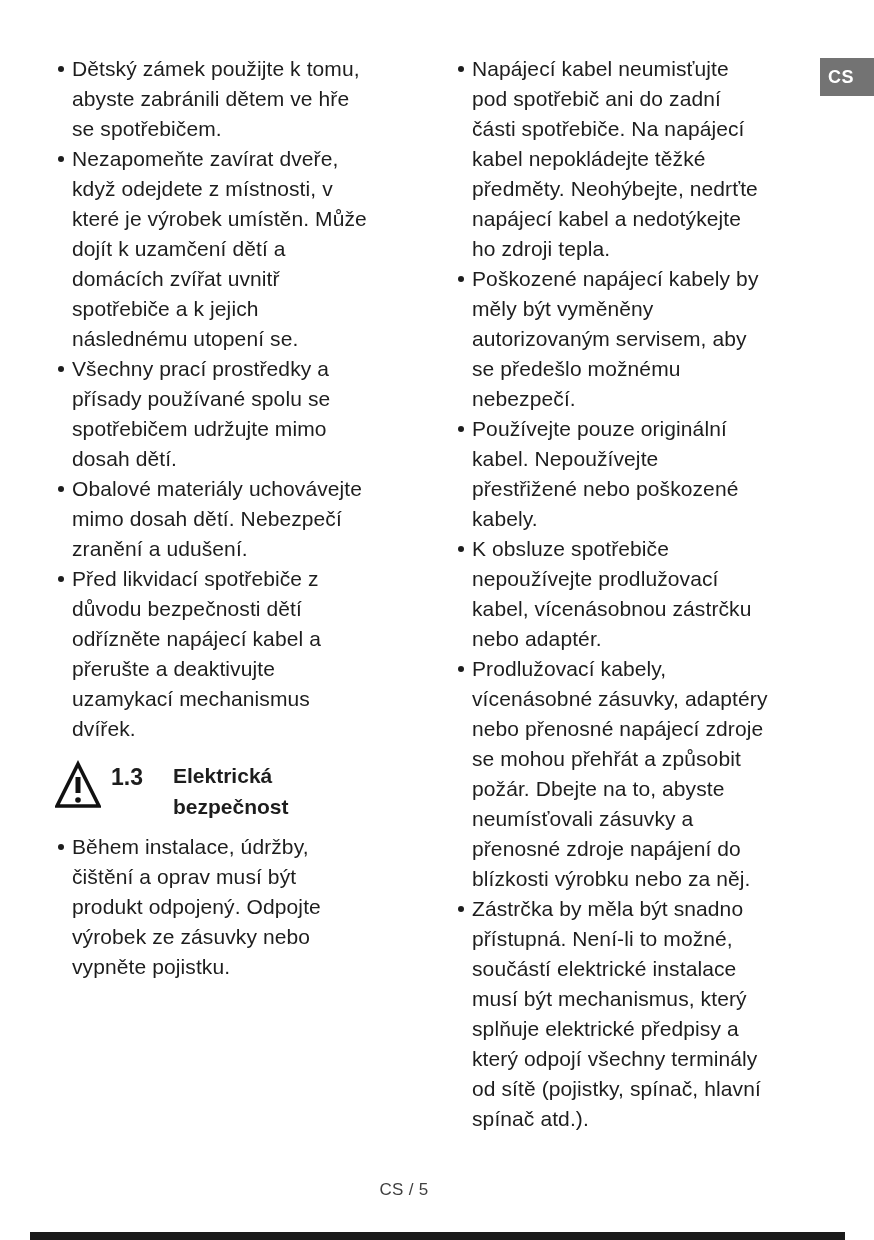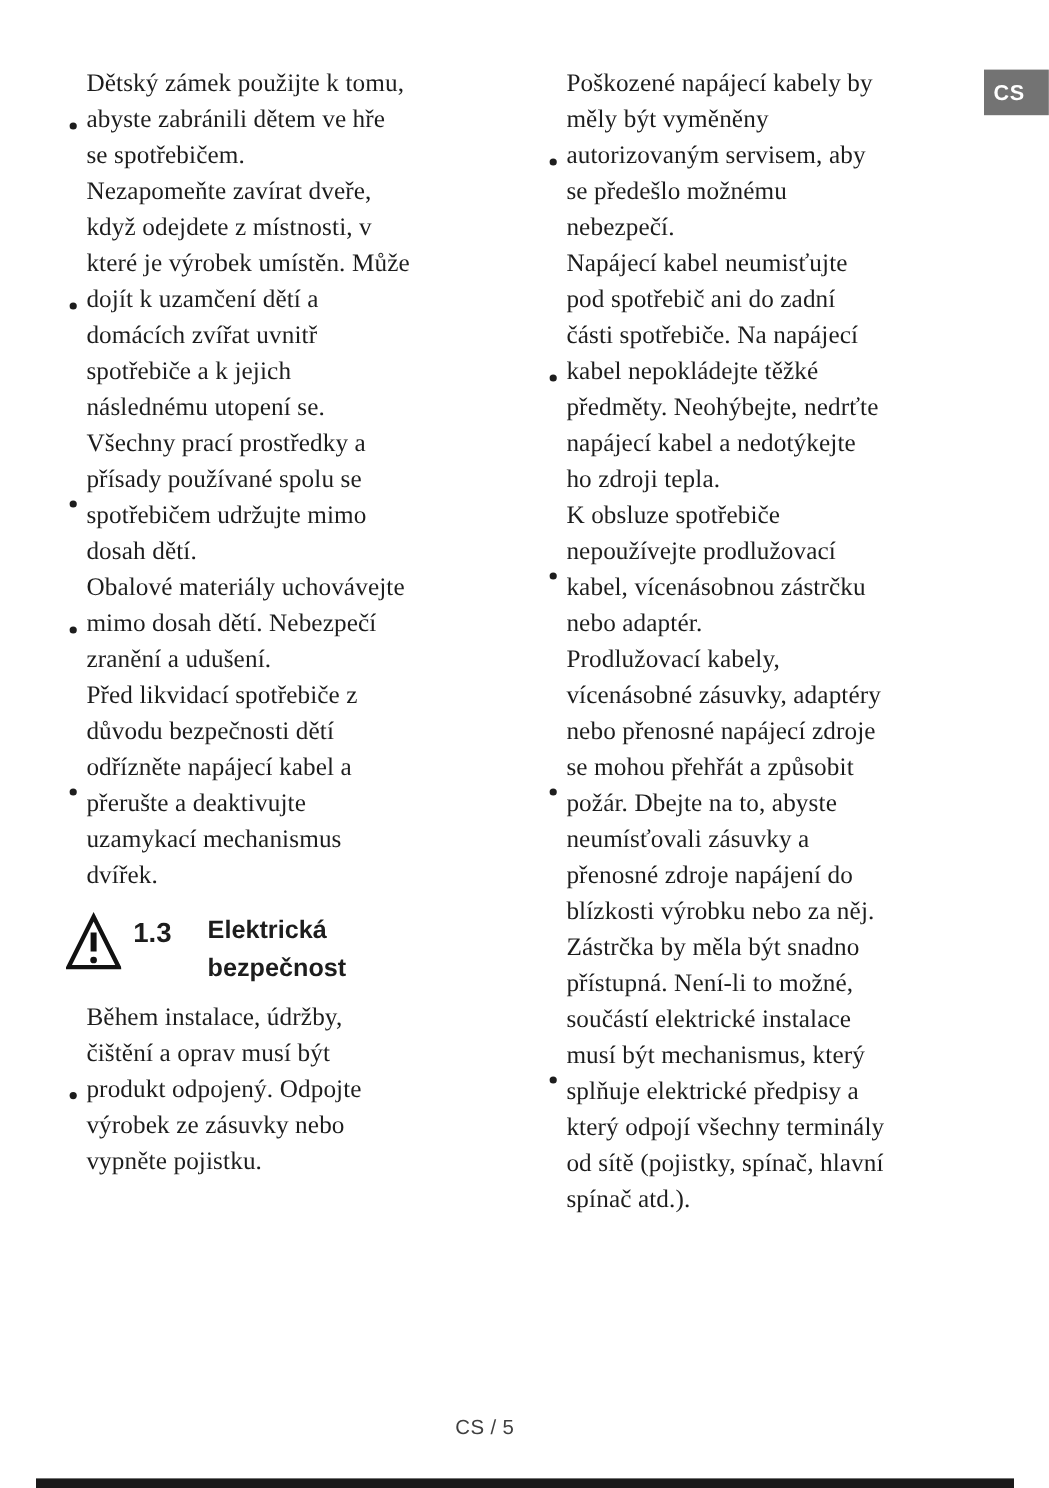--- a/index.html
+++ b/index.html
@@ -27,22 +27,21 @@
   }
 
   
   .col { position: absolute; top: 54px; width: 376px; }
   .col-left  { left: 55px; }
   .col-right { left: 455px; }
 
   ul.bullets { list-style: none; }
   li.bullet-item {
     display: flex;
-    align-items: center;
-    font-family: Liberation Serif, serif;
+    align-items: flex-start;
   }
   .bullet-dot {
     flex: 0 0 auto;
     width: 6px; height: 6px;
     border-radius: 50%;
     background: #1d1d1d;
     margin: 12px 8px 0 3px;
   }
   .bullet-text {
     flex: 1 1 auto;
@@ -162,35 +161,42 @@
 vypněte pojistku.</span>
       </li>
       </ul>
 
   </div>
 
   <div class="col col-right">
     <ul class="bullets">
         <li class="bullet-item">
         <span class="bullet-dot"></span>
-        <span class="bullet-text">Poškozené napájecí kabely by
-měly být vyměněny
-autorizovaným servisem, aby
-se předešlo možnému
-nebezpečí.</span>
-      </li>
-        <li class="bullet-item">
-        <span class="bullet-dot"></span>
         <span class="bullet-text">Napájecí kabel neumisťujte
 pod spotřebič ani do zadní
 části spotřebiče. Na napájecí
 kabel nepokládejte těžké
 předměty. Neohýbejte, nedrťte
 napájecí kabel a nedotýkejte
 ho zdroji tepla.</span>
+      </li>
+        <li class="bullet-item">
+        <span class="bullet-dot"></span>
+        <span class="bullet-text">Poškozené napájecí kabely by
+měly být vyměněny
+autorizovaným servisem, aby
+se předešlo možnému
+nebezpečí.</span>
+      </li>
+        <li class="bullet-item">
+        <span class="bullet-dot"></span>
+        <span class="bullet-text">Používejte pouze originální
+kabel. Nepoužívejte
+přestřižené nebo poškozené
+kabely.</span>
       </li>
         <li class="bullet-item">
         <span class="bullet-dot"></span>
         <span class="bullet-text">K obsluze spotřebiče
 nepoužívejte prodlužovací
 kabel, vícenásobnou zástrčku
 nebo adaptér.</span>
       </li>
         <li class="bullet-item">
         <span class="bullet-dot"></span>

